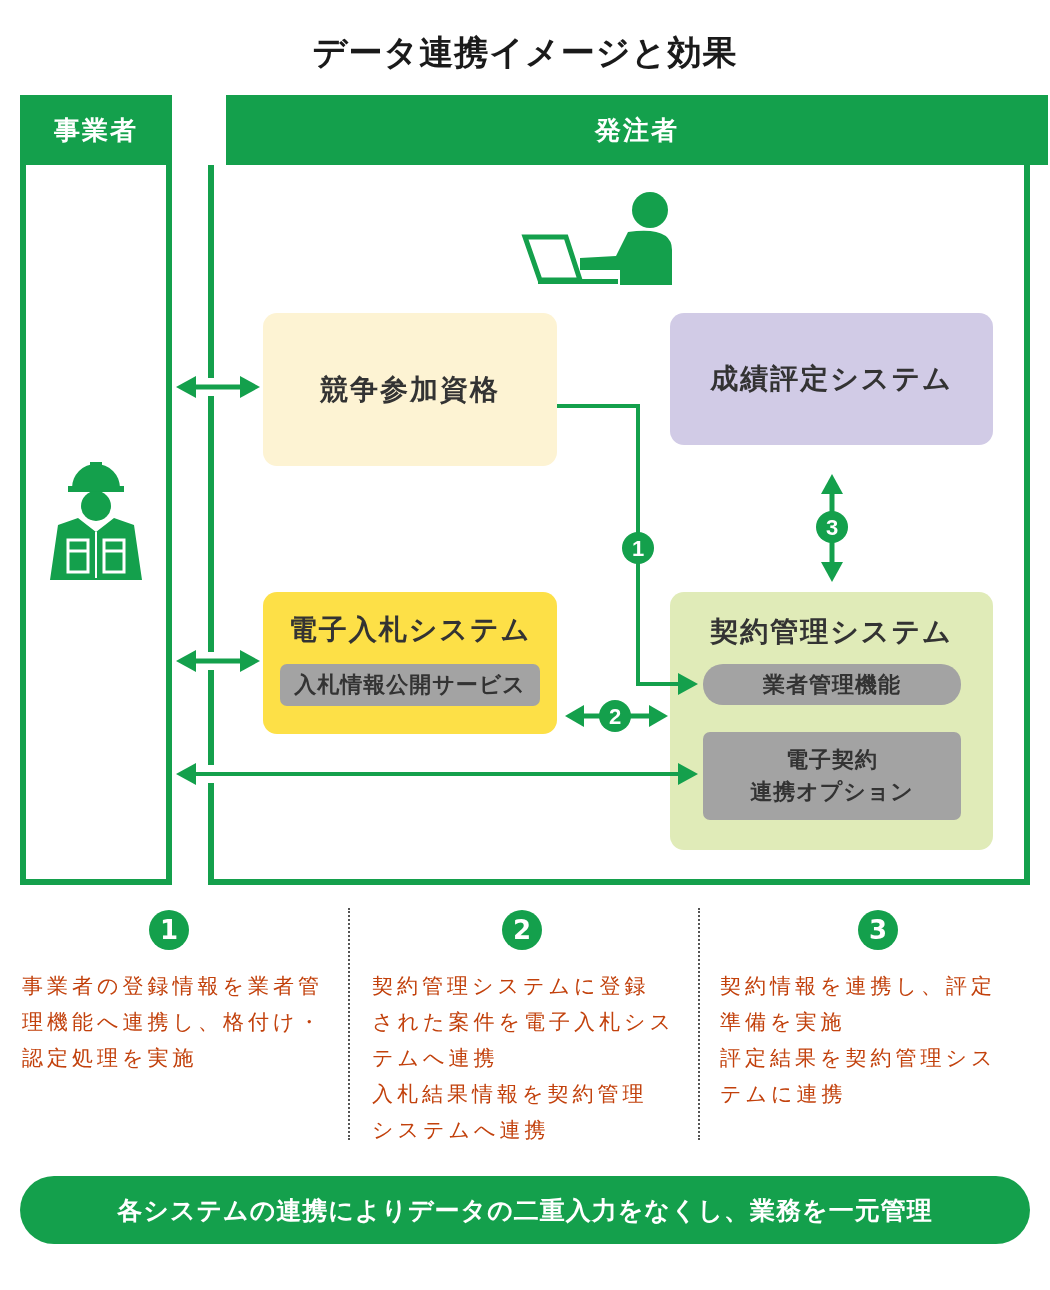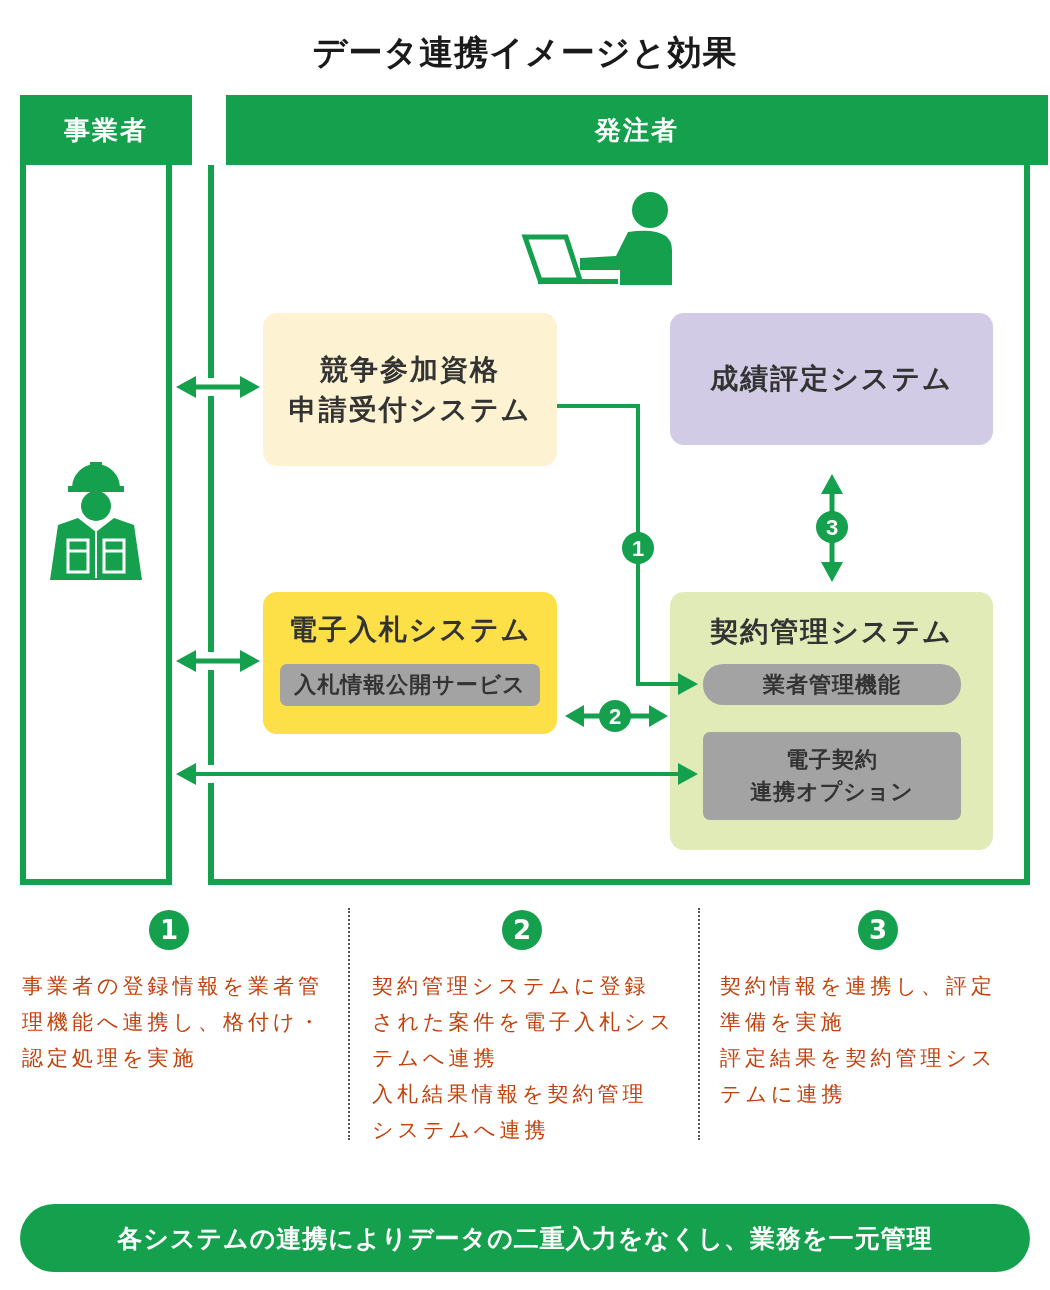--- a/index.html
+++ b/index.html
@@ -6,21 +6,21 @@
   html, body { width: 1050px; height: 1290px; background: #ffffff; }
   body { position: relative; font-family: "DejaVu Sans", sans-serif; color: #333333; overflow: hidden; }
 
   .title { position: absolute; left: 0; top: 30px; width: 1050px; text-align: center;
     font-size: 34px; font-weight: bold; color: #1a1a1a; letter-spacing: 1px; }
 
   .panel-head { position: absolute; background: #14a04c; color: #ffffff; font-weight: bold;
     font-size: 26px; display: flex; align-items: center; justify-content: center; letter-spacing: 2px; }
   .panel-body { position: absolute; border: 6px solid #14a04c; border-top: none; background: #ffffff; }
 
-  #biz-head { left: 20px; top: 95px; width: 172px; height: 70px; }
+  #biz-head { left: 20px; top: 95px; width: 152px; height: 70px; }
   #biz-body { left: 20px; top: 165px; width: 152px; height: 720px; }
   #ord-head { left: 226px; top: 95px; width: 822px; height: 70px; }
   #ord-body { left: 208px; top: 165px; width: 822px; height: 720px; }
 
   .sysbox { position: absolute; border-radius: 14px; display: flex; flex-direction: column;
     align-items: center; justify-content: center; font-weight: bold; color: #333333; }
   .sysbox .name { font-size: 28px; line-height: 40px; text-align: center; letter-spacing: 2px; }
   #box-qual { left: 263px; top: 313px; width: 294px; height: 153px; background: #fdf3d3; }
   #box-grade { left: 670px; top: 313px; width: 323px; height: 132px; background: #d1cbe6; }
   #box-bid { left: 263px; top: 592px; width: 294px; height: 142px; background: #fde047; justify-content: flex-start; padding-top: 18px; }
@@ -39,35 +39,34 @@
     font-weight: bold; font-size: 26px; display: flex; align-items: center; justify-content: center; margin: 0 auto 18px auto; }
   .col .desc { font-size: 21px; line-height: 36px; letter-spacing: 4px; color: #c2410c; }
   #col-1 { left: 22px; } #col-1 .num { margin-left: 127px; }
   #col-2 { left: 372px; } #col-2 .num { margin-left: 130px; }
   #col-3 { left: 720px; } #col-3 .num { margin-left: 138px; }
   .dots { position: absolute; top: 908px; height: 232px; border-left: 2px dotted #555555; }
   #dots-1 { left: 348px; } #dots-2 { left: 698px; }
 
   .banner { position: absolute; left: 20px; top: 1176px; width: 1010px; height: 68px; border-radius: 34px;
     background: #14a04c; color: #ffffff; font-weight: bold; font-size: 25px; display: flex;
-    align-items: center; justify-content: center; letter-spacing: 1px; margin-top: 28px; }
+    align-items: center; justify-content: center; letter-spacing: 1px; }
 </style>
 </head>
 <body>
 
 <div class="title">データ連携イメージと効果</div>
 
 <div id="biz-head" class="panel-head">事業者</div>
 <div id="biz-body" class="panel-body"></div>
 <div id="ord-head" class="panel-head">発注者</div>
 <div id="ord-body" class="panel-body"></div>
 
 <div id="box-qual" class="sysbox">
   <div class="name">競争参加資格</div>
-  <div class="name">申請受付システム</div>
 </div>
 <div id="box-grade" class="sysbox">
   <div class="name">成績評定システム</div>
 </div>
 <div id="box-bid" class="sysbox">
   <div class="name">電子入札システム</div>
 </div>
 <div id="sub-bidinfo" class="sub">入札情報公開サービス</div>
 <div id="box-contract" class="sysbox">
   <div class="name">契約管理システム</div>

